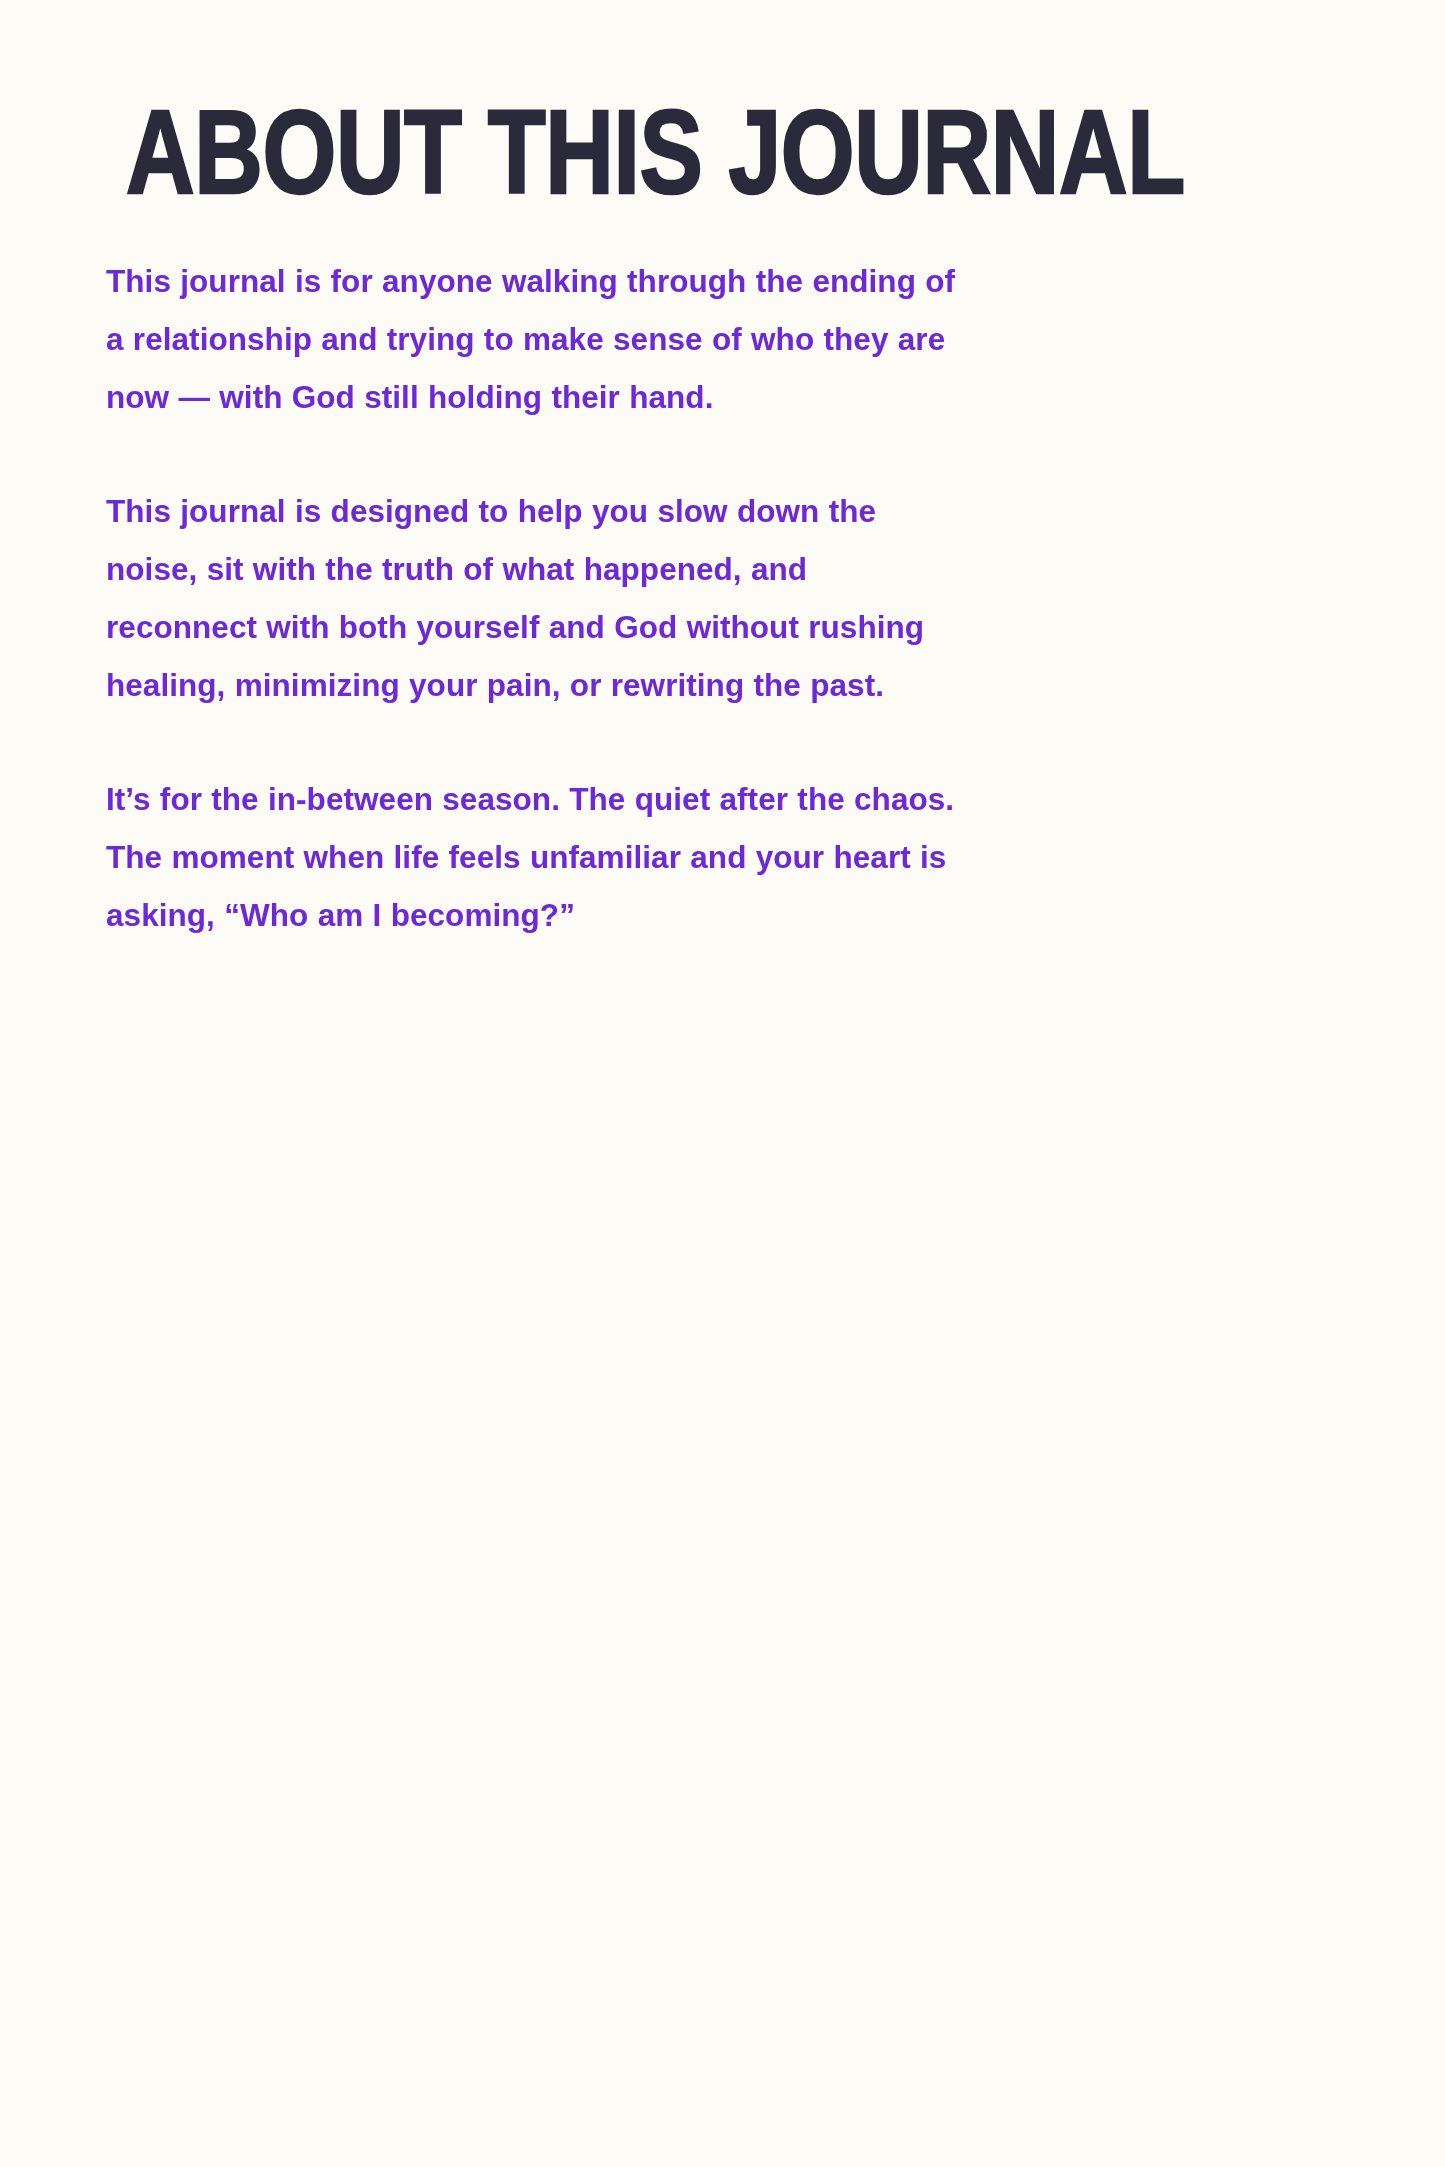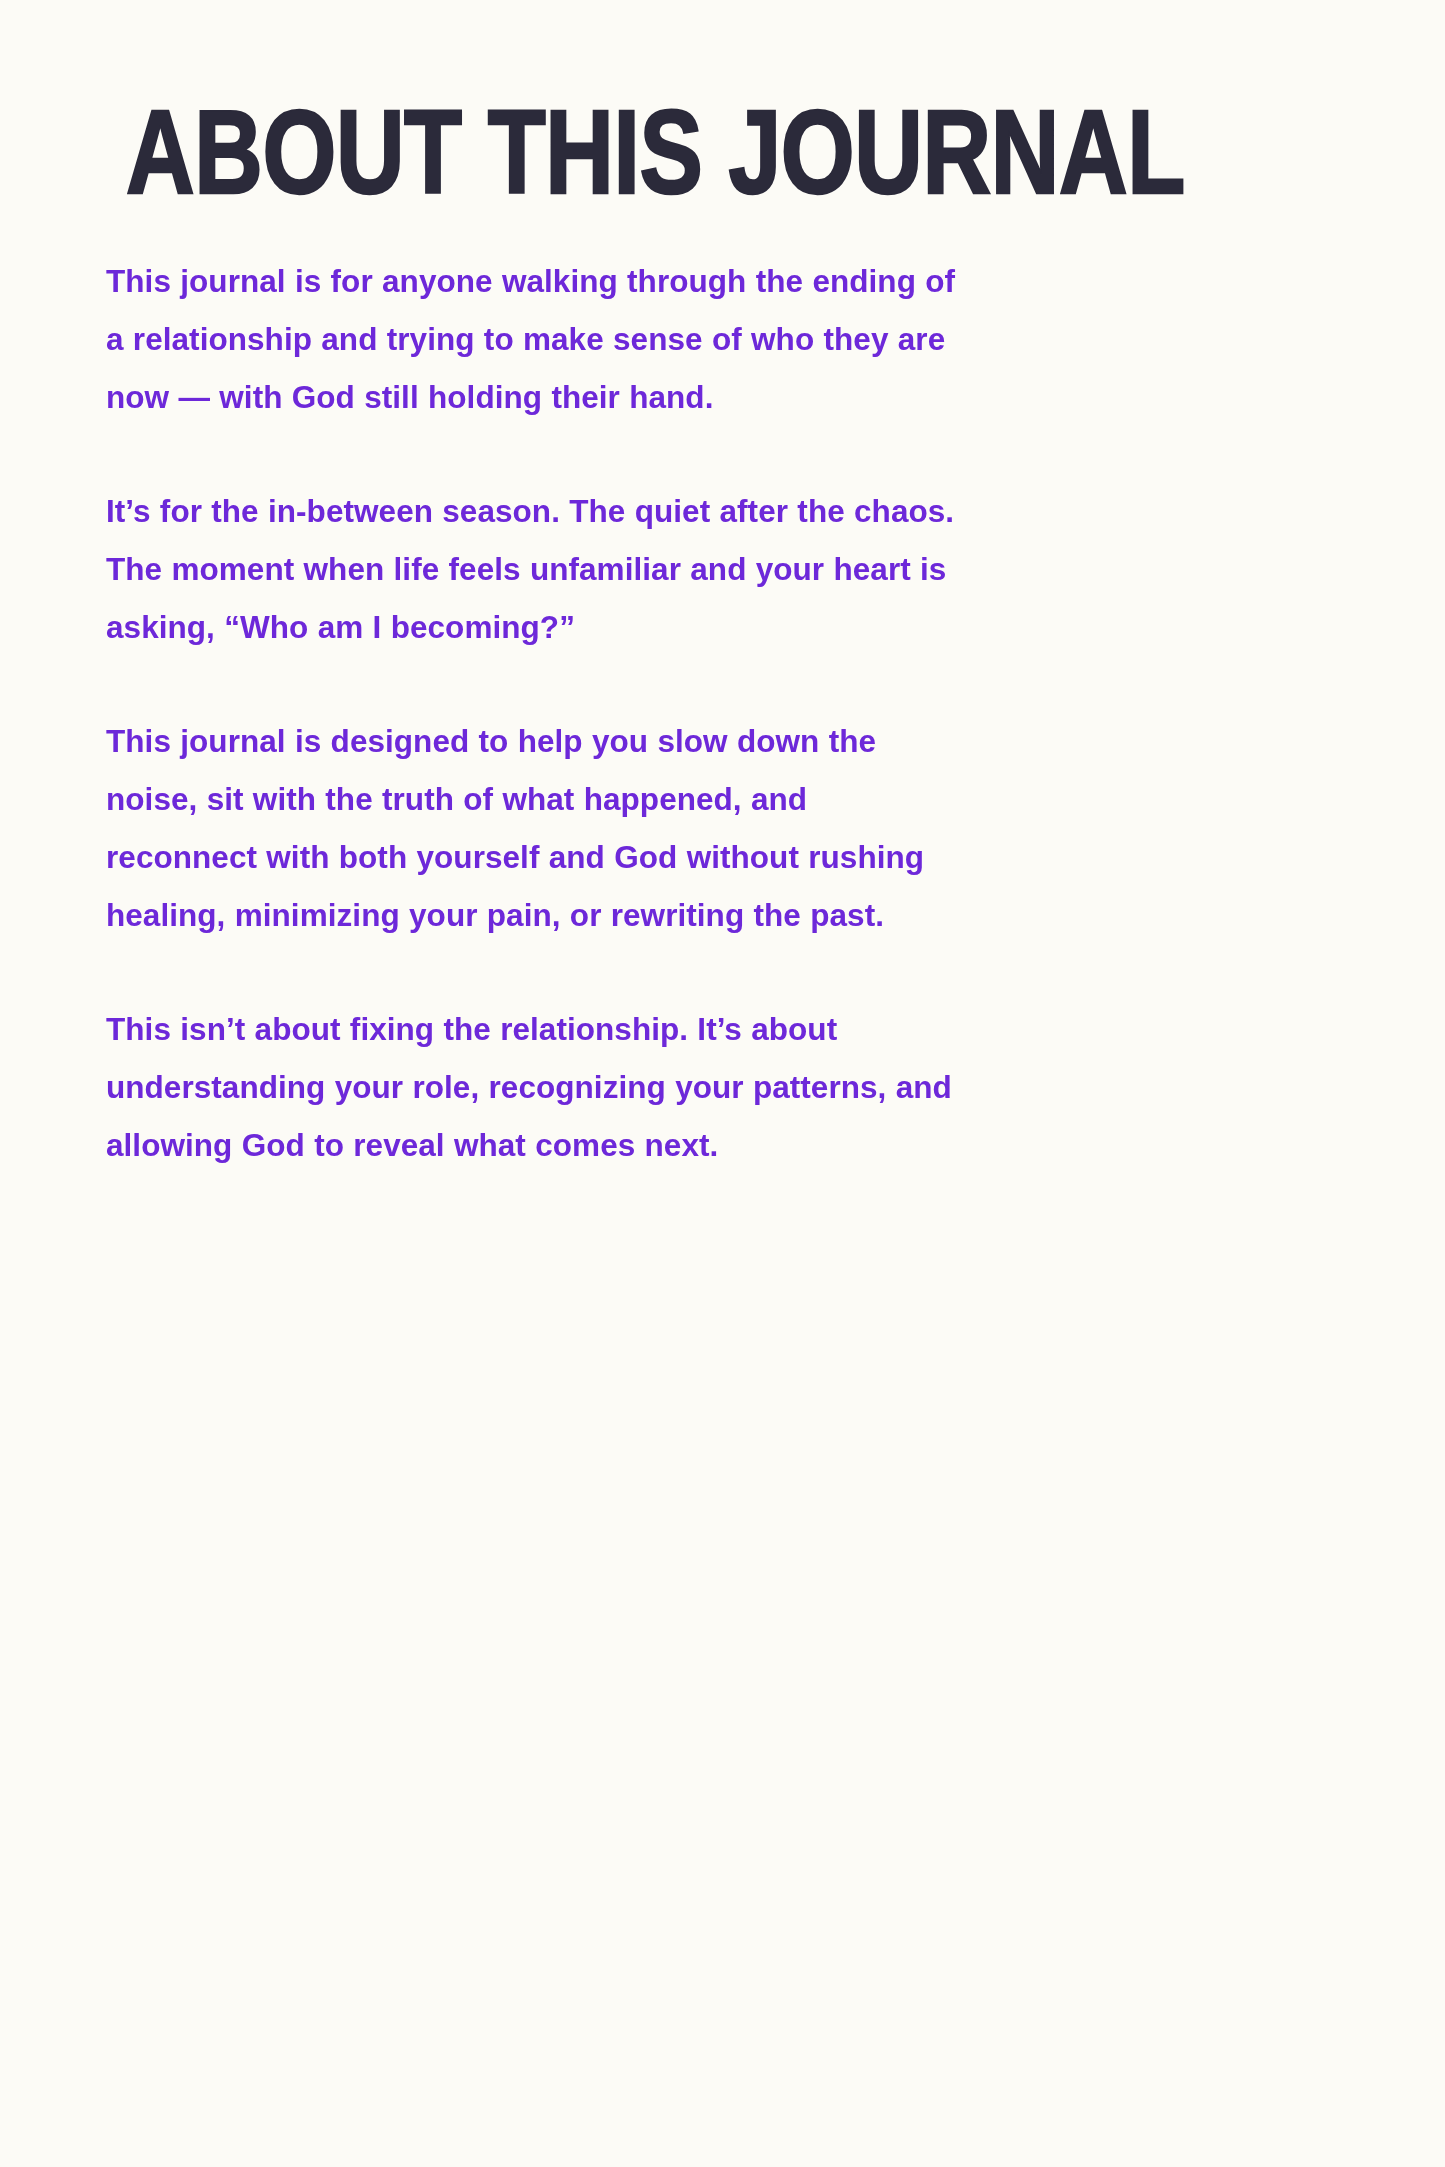--- a/index.html
+++ b/index.html
@@ -77,18 +77,17 @@
 <body>
 
 <div class="page">
 
   <div class="title-block">
     <h1 class="page-title">ABOUT THIS JOURNAL</h1>
   </div>
 
   <div class="body-block">
     <p class="para">This journal is for anyone walking through the ending of a relationship and trying to make sense of who they are now — with God still holding their hand.</p>
+    <p class="para">This journal is designed to help you slow down the noise, sit with the truth of what happened, and reconnect with both yourself and God without rushing healing, minimizing your pain, or rewriting the past.</p>
     <p class="para">It’s for the in-between season. The quiet after the chaos. The moment when life feels unfamiliar and your heart is asking, “Who am I becoming?”</p>
-    <p class="para">This journal is designed to help you slow down the noise, sit with the truth of what happened, and reconnect with both yourself and God without rushing healing, minimizing your pain, or rewriting the past.</p>
-    <p class="para">This isn’t about fixing the relationship. It’s about understanding your role, recognizing your patterns, and allowing God to reveal what comes next.</p>
   </div>
 
 </div>
 
 </body></html>

